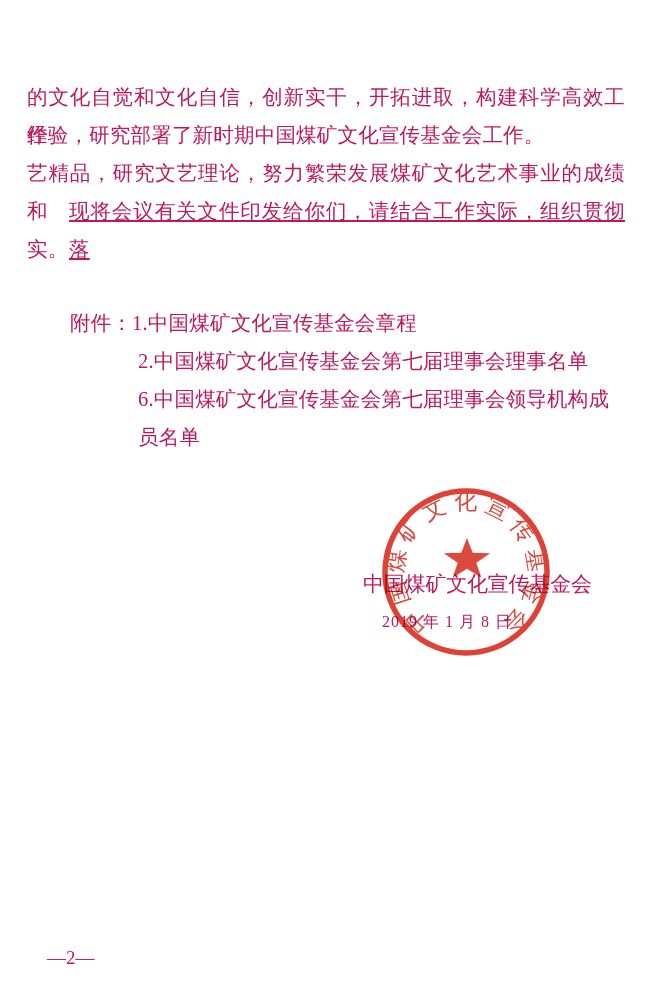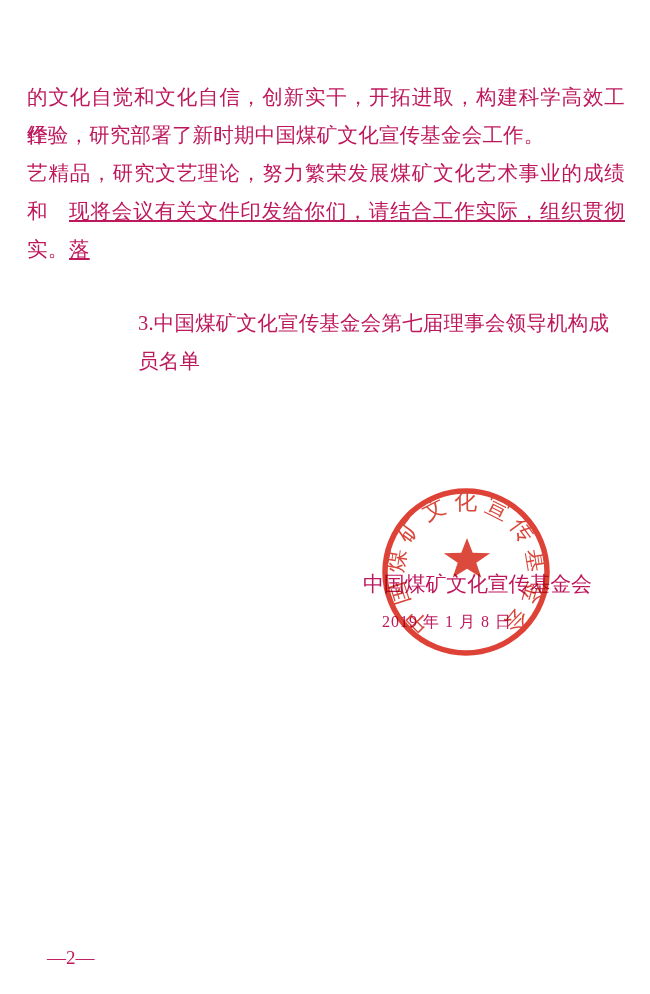--- a/index.html
+++ b/index.html
@@ -59,21 +59,23 @@
 
   <div class="content">
     <div class="line just">的文化自觉和文化自信，创新实干，开拓进取，构建科学高效工作</div>
     <div class="line">经验，研究部署了新时期中国煤矿文化宣传基金会工作。</div>
     <div class="line just">艺精品，研究文艺理论，努力繁荣发展煤矿文化艺术事业的成绩和</div>
     <div class="line just indent">现将会议有关文件印发给你们，请结合工作实际，组织贯彻落</div>
     <div class="line">实。</div>
 
     <div class="spacer"></div>
 
-    <div class="line att-cont">3.中国煤矿文化宣传基金会第七届理事会领导机构成员名单</div>
+    <div class="line att-first">附件：1.中国煤矿文化宣传基金会章程</div>
+    <div class="line att-cont">2.中国煤矿文化宣传基金会第七届理事会理事名单</div>
+    <div class="line att-cont">6.中国煤矿文化宣传基金会第七届理事会领导机构成员名单</div>
   </div>
 
   <div class="sig-org">中国煤矿文化宣传基金会</div>
   <div class="sig-date">2019 年 1 月 8 日</div>
 
   <svg class="seal" viewBox="-91 -91 182 182" xmlns="http://www.w3.org/2000/svg">
     <circle cx="0" cy="0" r="81" fill="none" stroke-width="5.5" stroke="#dc3125"></circle>
     <polygon points="0,-24 5.6,-7.8 22.8,-7.4 9.1,3.0 14.1,19.4 0,9.6 -14.1,19.4 -9.1,3.0 -22.8,-7.4 -5.6,-7.8" transform="translate(1,-12) scale(1.02,0.92)" fill="#d93a2c"></polygon>
     <path id="sealArc" d="M -36.1 51.6 A 63 63 0 1 1 36.1 51.6" fill="none"></path>
     <text font-size="23" font-family="Liberation Serif, serif" fill="#d6372a">

